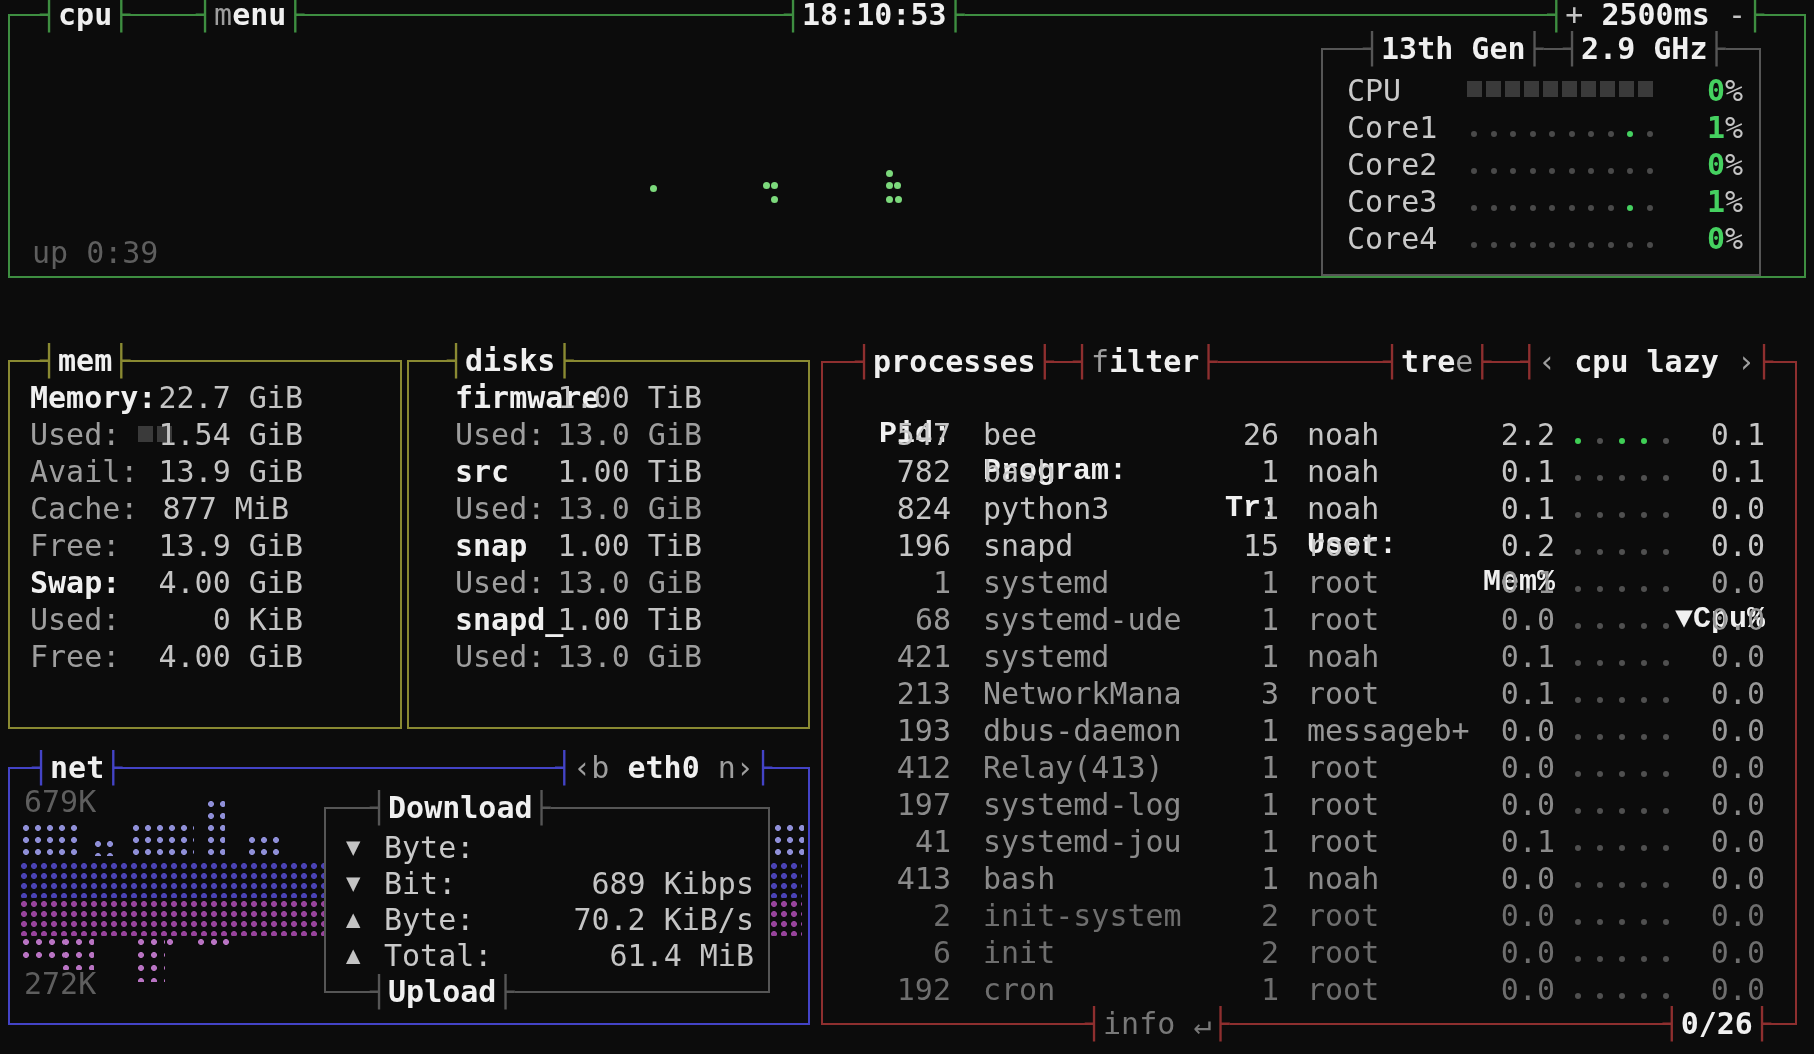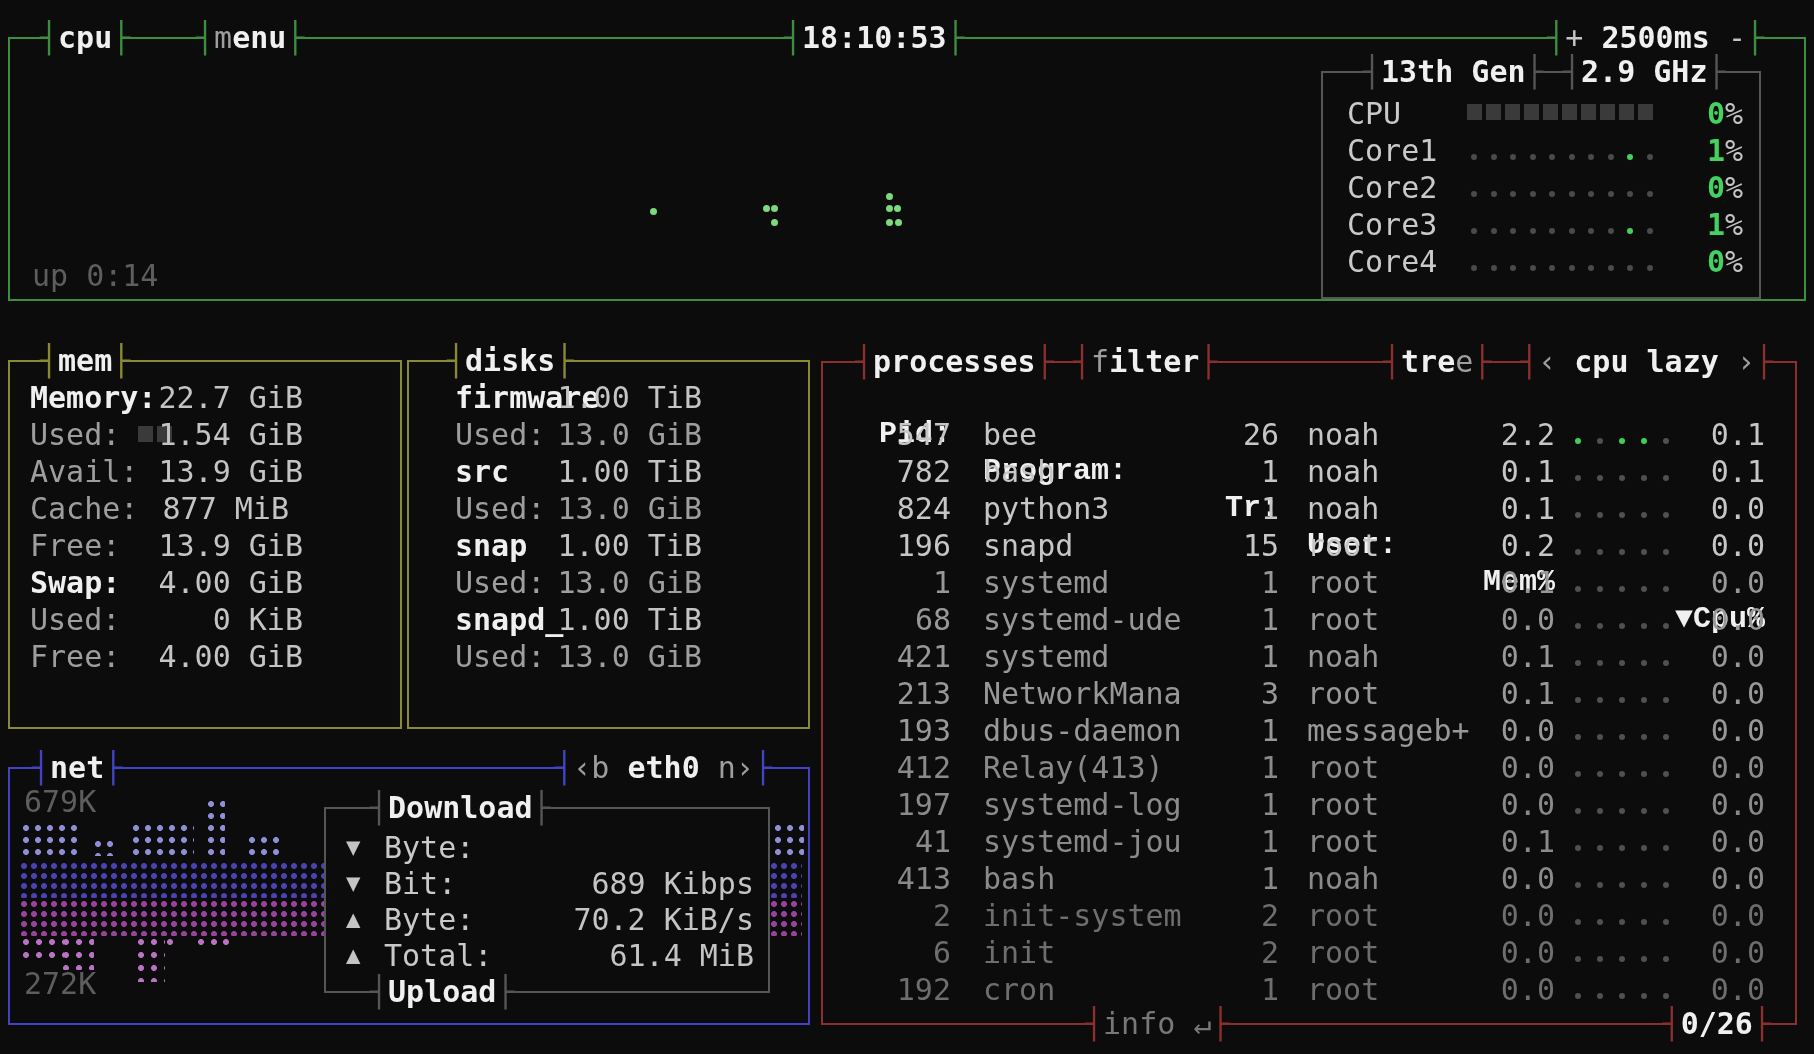--- a/index.html
+++ b/index.html
@@ -1,19 +1,19 @@
 <!DOCTYPE html>
 <html><head>
 <meta charset="utf-8">
 <style>
   html,body{margin:0;padding:0;background:#0c0c0c;}
   body{position:relative;width:1814px;height:1054px;overflow:hidden;
        font-family:"DejaVu Sans Mono",monospace;font-size:30px;line-height:37px;color:#c9c9c9;}
   .box{position:absolute;box-sizing:border-box;border:2px solid;background:transparent;}
-  .b-green{border-color:#3e8e41;margin-top:23px;}
+  .b-green{border-color:#3e8e41;}
   .b-olive{border-color:#8a8a32;}
   .b-blue {border-color:#4343c6;}
   .b-red  {border-color:#8e2f2f;}
   .b-grey {border-color:#565656;background:#0c0c0c;}
   .t{position:absolute;white-space:pre;background:#0c0c0c;height:37px;line-height:37px;z-index:6;}
   .t.top{top:-20px;}
   .t.bot{bottom:-19px;}
   .tick-g{color:#3e8e41;}
   .tick-o{color:#8a8a32;}
   .tick-b{color:#4343c6;}
@@ -37,21 +37,21 @@
 </style>
 </head>
 <body>
 
 <div class="box b-green" style="left:8px;top:14px;width:1798px;height:264px;">
   <div class="t top" style="left:30px;"><span class="tick-g">┤</span><span class="w">cpu</span><span class="tick-g">├</span></div>
   <div class="t top" style="left:186px;"><span class="tick-g">┤</span><span class="gy">m</span><span class="w">enu</span><span class="tick-g">├</span></div>
   <div class="t top" style="left:774px;"><span class="tick-g">┤</span><span class="w">18:10:53</span><span class="tick-g">├</span></div>
   <div class="t top" style="right:40px;"><span class="tick-g">┤</span><span class="gy2">+</span><span class="w"> </span><span class="w">2500ms</span><span class="w"> </span><span class="gy2">-</span><span class="tick-g">├</span></div>
 
-  <div class="dim" style="position:absolute;left:22px;top:218px;">up 0:14</div>
+  <div class="dim" style="position:absolute;left:22px;top:218px;">up 0:39</div>
 
   <div id="cpu-graph">
       <div class="gdot" style="left: 640px; top: 169px;"></div>
       <div class="gdot" style="left: 753px; top: 166px;"></div>
       <div class="gdot" style="left: 761px; top: 166px;"></div>
       <div class="gdot" style="left: 761px; top: 180px;"></div>
       <div class="gdot" style="left: 876px; top: 154px;"></div>
       <div class="gdot" style="left: 876px; top: 166px;"></div>
       <div class="gdot" style="left: 884px; top: 166px;"></div>
       <div class="gdot" style="left: 876px; top: 180px;"></div>

